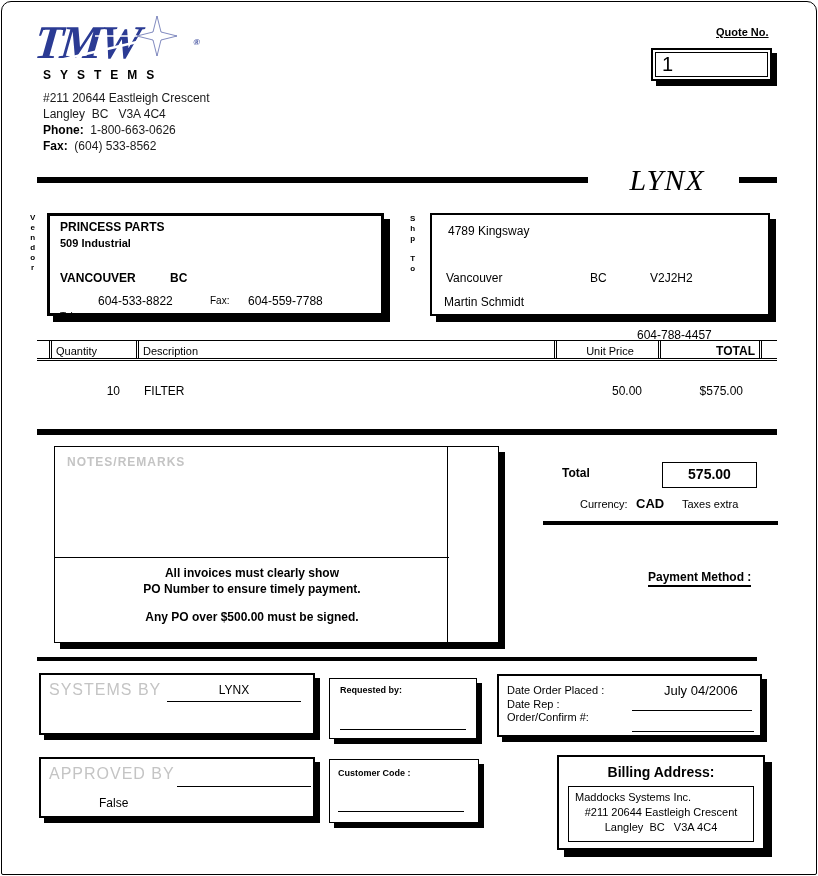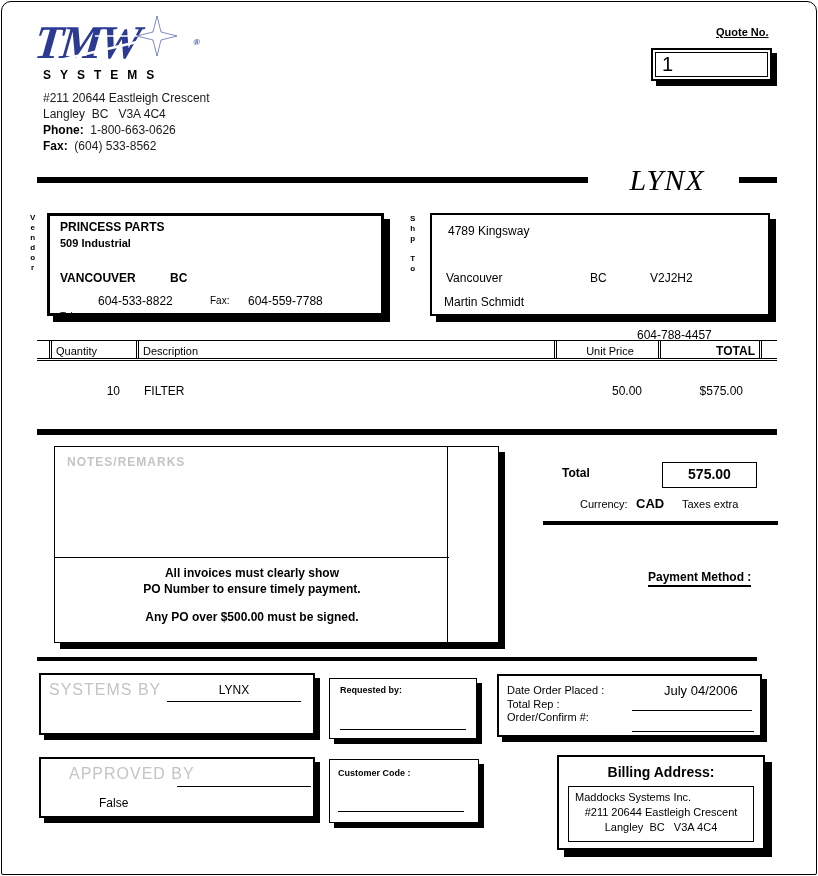--- a/index.html
+++ b/index.html
@@ -185,28 +185,28 @@
   </div>
 
   <div class="abs box1 req-box">
     <span class="abs small-label" style="left:10px; top:6px;">Requested by:</span>
     <div class="abs sig-line" style="left:10px; right:10px; bottom:8px;"></div>
   </div>
 
   <div class="abs box2 date-box">
     <span class="abs" style="left:8px; top:8px; font-size:11px;">Date Order Placed :</span>
     <span class="abs" style="left:165px; top:7px; font-size:13px;">July 04/2006</span>
-    <span class="abs" style="left:8px; top:22px; font-size:11px;">Total Rep :</span>
+    <span class="abs" style="left:8px; top:22px; font-size:11px;">Date Rep :</span>
     <span class="abs" style="left:8px; top:35px; font-size:11px;">Order/Confirm #:</span>
     <div class="abs sig-line" style="left:133px; width:120px; top:34px;"></div>
     <div class="abs sig-line" style="left:133px; width:122px; top:55px;"></div>
   </div>
 
   <div class="abs box2 approved-box">
-    <span class="abs muted" style="left:8px; top:6px; font-size:16px; letter-spacing:1px;margin-left:20px;">APPROVED BY</span>
+    <span class="abs muted" style="left:8px; top:6px; font-size:16px; letter-spacing:1px;">APPROVED BY</span>
     <div class="abs sig-line" style="left:136px; width:134px; top:27px;"></div>
     <span class="abs" style="left:58px; top:37px; font-size:12px;">False</span>
   </div>
 
   <div class="abs box1 cust-box">
     <span class="abs small-label" style="left:8px; top:8px;">Customer Code :</span>
     <div class="abs sig-line" style="left:8px; right:14px; bottom:10px;"></div>
   </div>
 
   <div class="abs billing-box">

